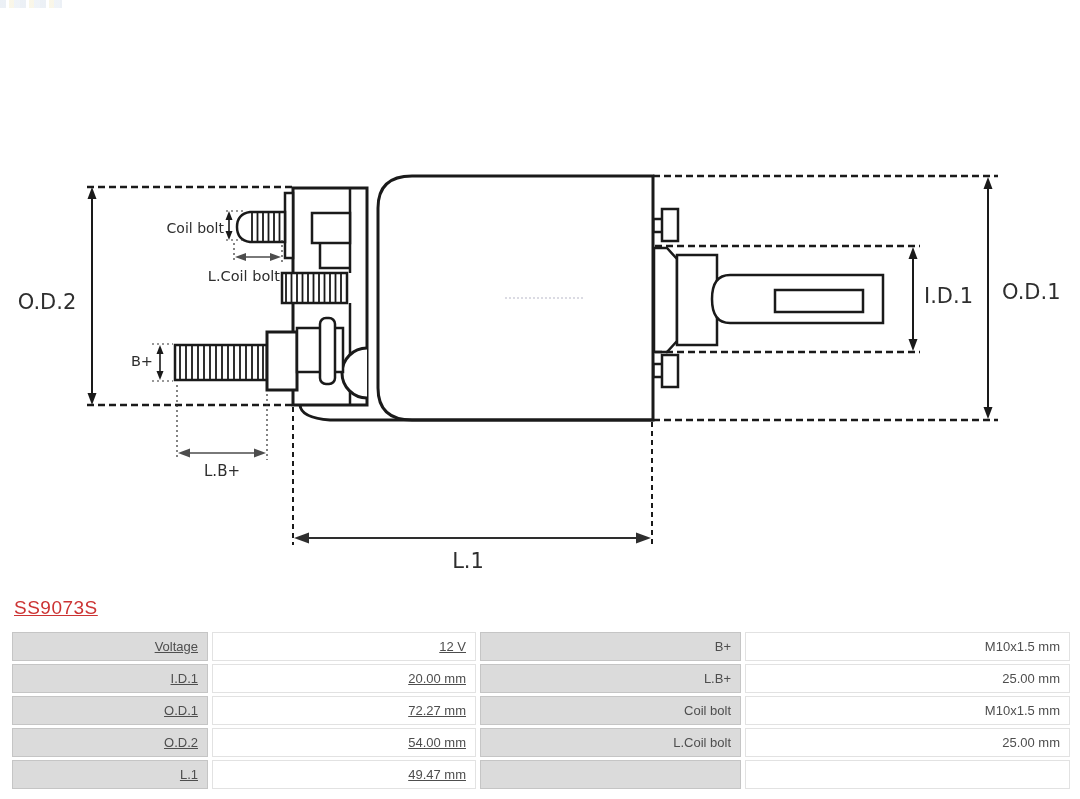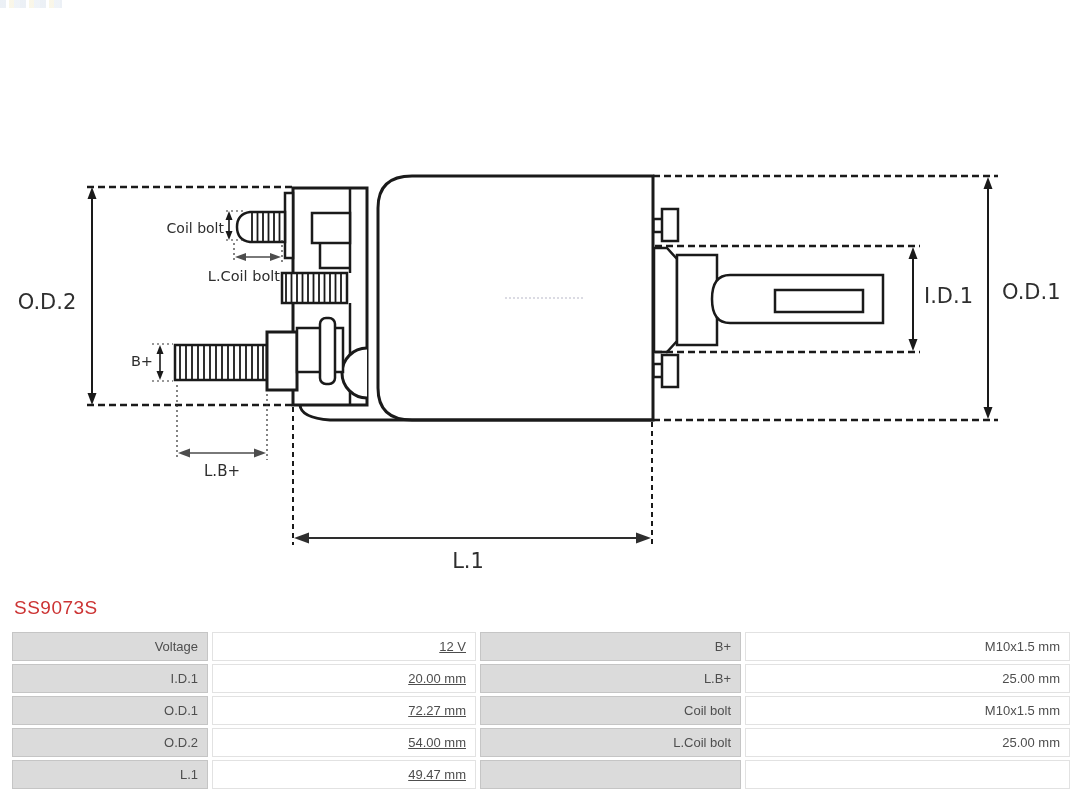--- a/index.html
+++ b/index.html
@@ -2,27 +2,27 @@
 <html><head>
 <meta charset="utf-8">
 <style>
   html,body{margin:0;padding:0;background:#fff;}
   .page{position:relative;width:1080px;height:799px;background:#ffffff;overflow:hidden;
         font-family:"Liberation Sans",sans-serif;}
   .artifact{position:absolute;left:0;top:0;width:62px;height:8px;opacity:.55;
     background:repeating-linear-gradient(90deg,#dce4ee 0 6px,#ffffff 6px 9px,#f5efd6 9px 14px,#e3eaf2 14px 20px);}
   .drawing{position:absolute;left:0;top:0;}
   .part-number{position:absolute;left:14px;top:597px;font-size:19px;letter-spacing:.5px;
-    color:#cc3333;font-weight:500;}
+    color:#cc3333;font-weight:500;text-decoration:underline;}
   table.specs{position:absolute;left:8px;top:629px;border-collapse:separate;border-spacing:4px 3px;
     table-layout:fixed;width:1050px;font-size:13px;color:#4e4e4e;}
   table.specs td{height:27px;padding:0 9px;text-align:right;vertical-align:middle;overflow:hidden;}
   td.lbl{background:#dbdbdb;border:1px solid #c5c5c5;}
   td.val{background:#ffffff;border:1px solid #e2e2e2;}
-  .c1{width:176px;}.c2{width:244px;text-decoration:underline;}.c3{width:241px;}.c4{width:305px;}
+  .c1{width:176px;text-decoration:underline;}.c2{width:244px;text-decoration:underline;}.c3{width:241px;}.c4{width:305px;}
   svg text{font-family:"DejaVu Sans","Liberation Sans",sans-serif;fill:#2e2e2e;}
 </style>
 </head>
 <body>
 
 <div class="page">
 
   <div class="artifact"></div>
 
   <svg class="drawing" width="1080" height="592" viewBox="0 0 1080 592">

